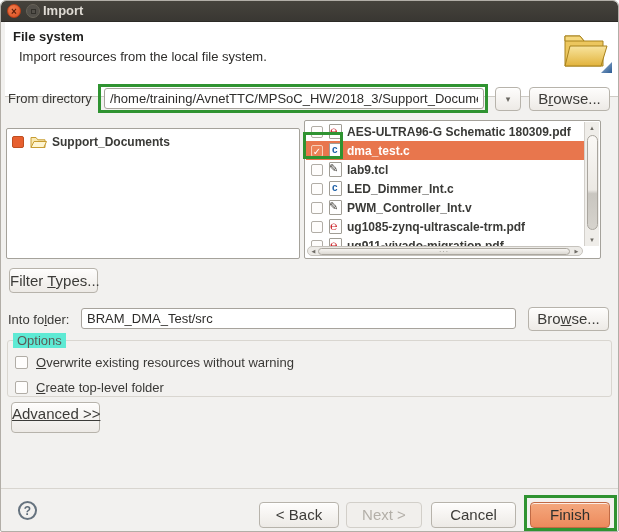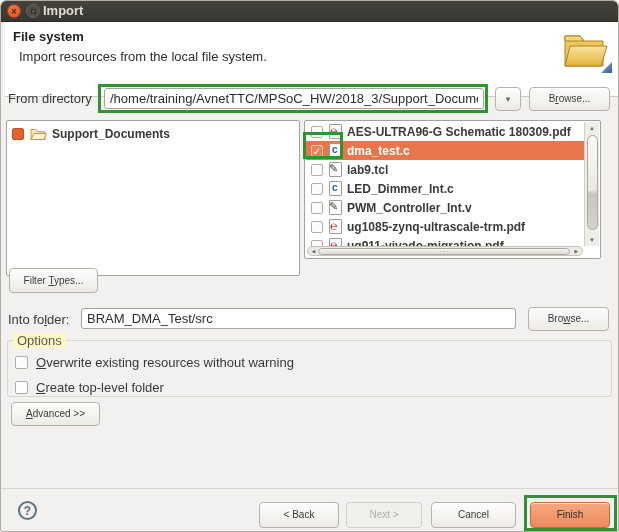--- a/index.html
+++ b/index.html
@@ -23,21 +23,21 @@
   
   .header{position:absolute;left:4px;top:21px;width:100%;height:75px;background:#ffffff;
     border-bottom:1px solid #cecbc5;}
   .h-title{position:absolute;left:8px;top:7px;font-size:13px;font-weight:bold;color:#1f1f1e;}
   .h-desc{position:absolute;left:14px;top:27px;font-size:13px;color:#2e2d2b;}
   .h-folder{position:absolute;right:10px;top:3px;}
   
   .lbl{position:absolute;font-size:13px;color:#3a3936;white-space:nowrap;}
   .mn{text-decoration:underline;}
   .btn{position:absolute;background:linear-gradient(#fefdfc,#edeae6);
-    border:1px solid #b7b3ab;border-radius:4px;font-size:10px;color:#3c3b38;
+    border:1px solid #b7b3ab;border-radius:4px;font-size:15px;color:#3c3b38;
     text-align:center;box-shadow:inset 0 1px 0 rgba(255,255,255,.8);white-space:nowrap;}
   .btn.disabled{background:#f1efec;border-color:#d2cfc9;color:#b3afa8;box-shadow:none;}
   .btn.finish{background:linear-gradient(#f4a87e,#ed8a5c);border:1px solid #c06a45;color:#30302d;text-align:center;}
   .txt{position:absolute;background:#fff;border:1px solid #a7a39c;border-radius:3px;
     font-family:"Liberation Sans","DejaVu Sans",sans-serif;
     font-size:13px;color:#2e2d2b;padding:0 5px;outline:none;}
   .green-box{position:absolute;border:3px solid #2f9331;pointer-events:none;z-index:5;}
   
   .panel{position:absolute;background:#fff;border:1px solid #a5a29b;border-radius:2px;}
   .trow,.lrow{display:flex;align-items:center;height:19px;padding-left:5px;}
@@ -67,21 +67,21 @@
   .hscroll{position:absolute;left:2px;right:17px;bottom:2px;height:10px;
     background:#eceae6;border:1px solid #c6c3bd;border-radius:6px;}
   .harrow{position:absolute;top:0;width:9px;height:8px;font-size:5px;color:#6e6b65;
     text-align:center;line-height:9px;}
   .hthumb{position:absolute;left:10px;right:12px;top:0.5px;height:7px;
     background:linear-gradient(#f7f5f2,#dcd9d3);border:1px solid #aba79f;border-radius:4px;
     text-align:center;font-size:7px;line-height:5px;color:#97938c;letter-spacing:1px;}
   
   .group{position:absolute;left:6px;top:339px;width:605px;height:57px;
     border:1px solid #d9d6d0;border-radius:3px;}
-  .group-title{position:absolute;left:12px;top:332px;background:#fef9c3;padding:0 4px;
+  .group-title{position:absolute;left:12px;top:332px;background:#5eead4;padding:0 4px;
     font-size:13px;color:#5c5a56;}
   .optrow{position:absolute;display:flex;align-items:center;gap:8px;font-size:13px;color:#3a3936;}
   .optrow .cb{width:13px;height:13px;}
   
   .footer-sep{position:absolute;left:0;top:487px;width:100%;height:1px;background:#d8d5cf;}
   .help{position:absolute;left:17px;top:500px;width:19px;height:19px;border-radius:50%;
     border:2px solid #66737f;color:#5d6b78;font-size:12px;font-weight:bold;
     text-align:center;line-height:16px;}
 </style>
 </head>
@@ -117,21 +117,21 @@
       <path d="M45 48 L56 48 L56 37 Z" fill="url(#gb)"></path>
     </svg>
   </div>
 
   <div class="lbl" style="left:7px;top:90px;">From directory</div>
   <input class="txt" style="left: 103px; top: 87px; width: 380px; height: 21px;" value="/home/training/AvnetTTC/MPSoC_HW/2018_3/Support_Documents">
   <div class="btn" style="left:494px;top:86px;width:26px;height:24px;line-height:22px;font-size:9px;color:#6b6862;">▾</div>
   <div class="btn" style="left:528px;top:86px;width:81px;height:24px;line-height:22px;"><span>B</span><span class="mn">r</span><span>owse...</span></div>
   <div class="green-box" style="left:97px;top:83px;width:390px;height:29px;"></div>
 
-  <div class="panel" style="left:5px;top:119px;width:294px;height:156px;">
+  <div class="panel" style="left:5px;top:127px;width:294px;height:131px;">
     <div class="trow" style="margin-top:3px;">
       <span class="cb partial"></span>
       <svg class="tfold" width="17" height="14" viewBox="0 0 17 14">
         <path d="M1 2.5 L6 2.5 L7.8 4.8 L15 4.8 L15 12.5 L1 12.5 Z" fill="#f9e9b2" stroke="#c79c31"></path>
         <path d="M4 6.5 L16.5 6.5 L13.8 12.5 L1 12.5 Z" fill="#fdf5d2" stroke="#c79c31"></path>
       </svg>
       <span class="flabel">Support_Documents</span>
     </div>
   </div>
 
@@ -228,21 +228,21 @@
 
   <div class="optrow" style="left:14px;top:354px;">
     <span class="cb"></span>
     <span><span></span><span class="mn">O</span><span>verwrite existing resources without warning</span></span>
   </div>
   <div class="optrow" style="left:14px;top:379px;">
     <span class="cb"></span>
     <span><span></span><span class="mn">C</span><span>reate top-level folder</span></span>
   </div>
 
-  <div class="btn" style="left:10px;top:401px;width:89px;height:24px;line-height:22px;"><span class="mn">A</span><span>dvanced &gt;&gt;</span></div>
+  <div class="btn" style="left:10px;top:401px;width:89px;height:31px;line-height:22px;text-decoration:underline;"><span class="mn">A</span><span>dvanced &gt;&gt;</span></div>
 
   <div class="footer-sep"></div>
   <div class="help">?</div>
 
   <div class="btn" style="left:258px;top:501px;width:80px;height:26px;line-height:24px;">&lt; Back</div>
   <div class="btn disabled" style="left:345px;top:501px;width:76px;height:26px;line-height:24px;text-align:center;">Next &gt;</div>
   <div class="btn" style="left:430px;top:501px;width:85px;height:26px;line-height:24px;">Cancel</div>
   <div class="btn finish" style="left:529px;top:501px;width:80px;height:26px;line-height:24px;">Finish</div>
 
   <div class="green-box" style="left:523px;top:494px;width:93px;height:36px;"></div>

